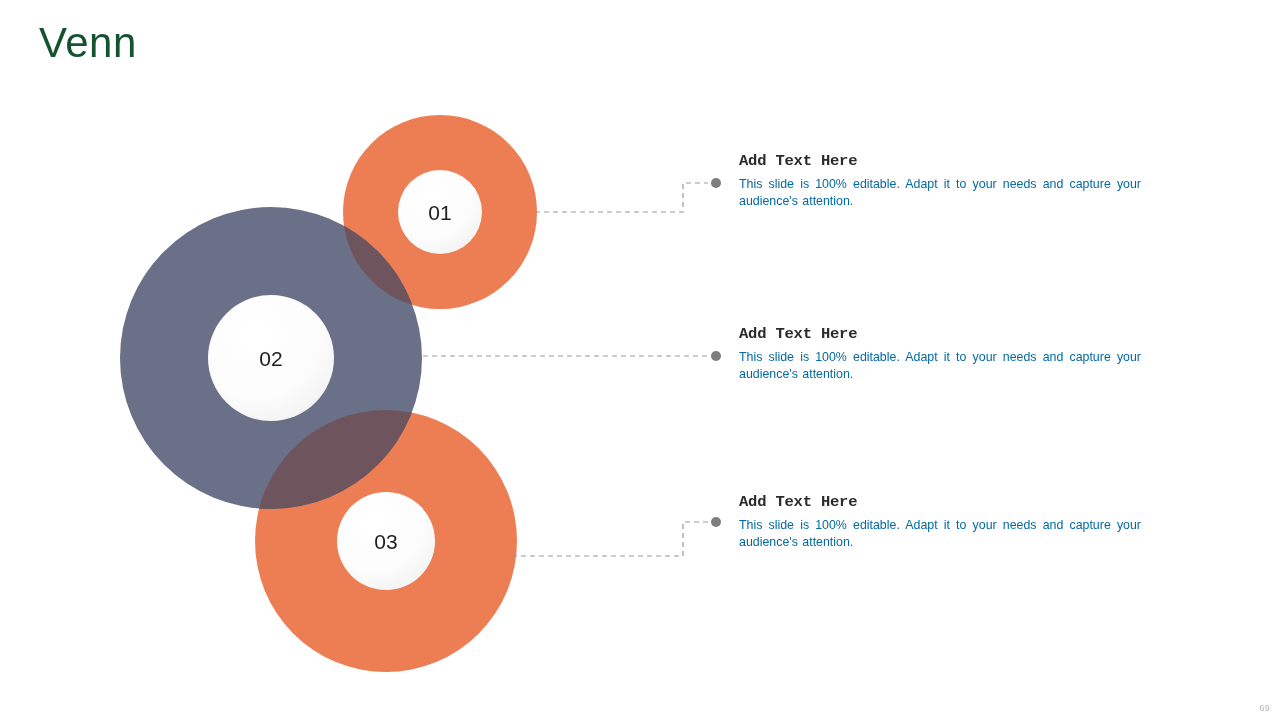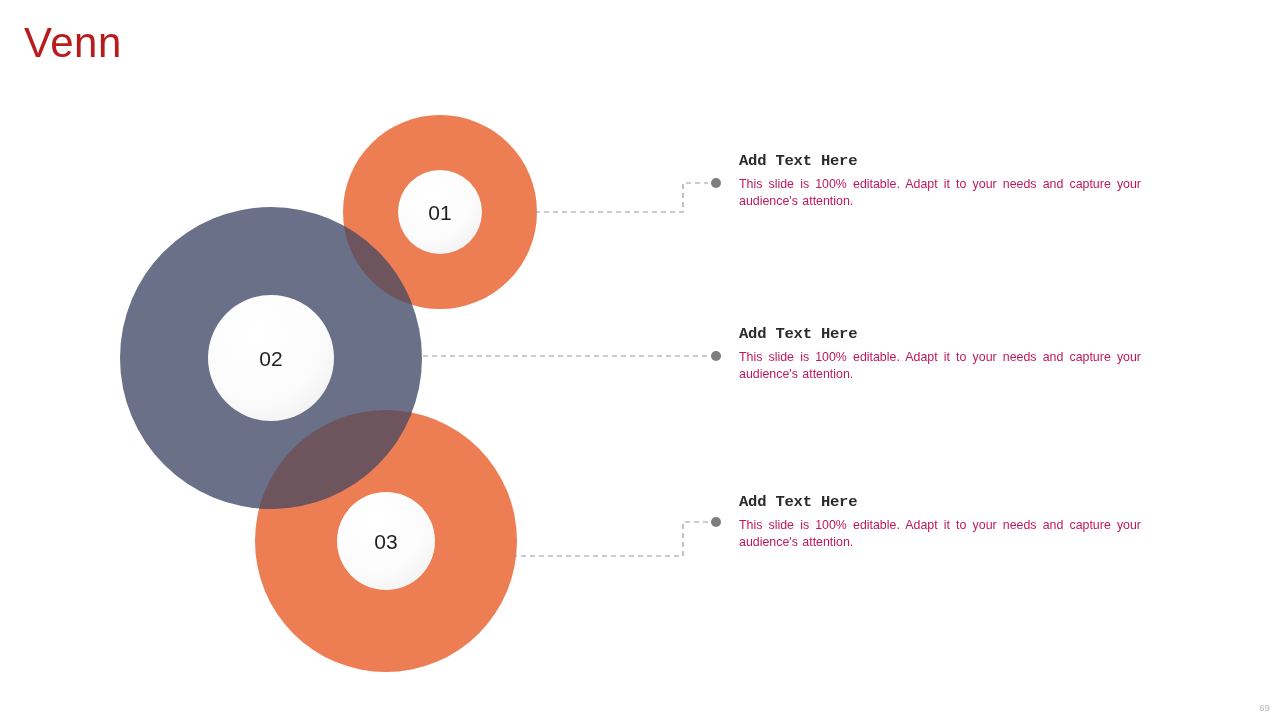--- a/index.html
+++ b/index.html
@@ -12,27 +12,27 @@
     height: 720px;
     position: relative;
     overflow: hidden;
     font-family: "Liberation Sans", sans-serif;
     -webkit-font-smoothing: antialiased;
   }
 
   
   .slide-title {
     position: absolute;
-    left: 24px;
+    left: 39px;
     top: 22px;
     font-family: "Liberation Sans", sans-serif;
     font-size: 42px;
     font-weight: 300;
     letter-spacing: 0.5px;
-    color: #b91c1c;
+    color: #14532d;
     line-height: 1;
     white-space: nowrap;
   }
 
   
   .venn-stage {
     position: absolute;
     left: 0;
     top: 0;
     width: 1280px;
@@ -54,21 +54,21 @@
     font-weight: bold;
     color: #2b2b2b;
     letter-spacing: -0.2px;
     margin: 0 0 5px 0;
     line-height: 1.2;
   }
   .tb-body {
     font-family: "Liberation Sans", sans-serif;
     font-size: 12.4px;
     font-weight: normal;
-    color: #be185d;
+    color: #0369a1;
     line-height: 1.37;
     margin: 0;
     text-align: justify;
     text-justify: inter-word;
     word-spacing: 1px;
   }
 
   
   .page-number {
     position: absolute;

